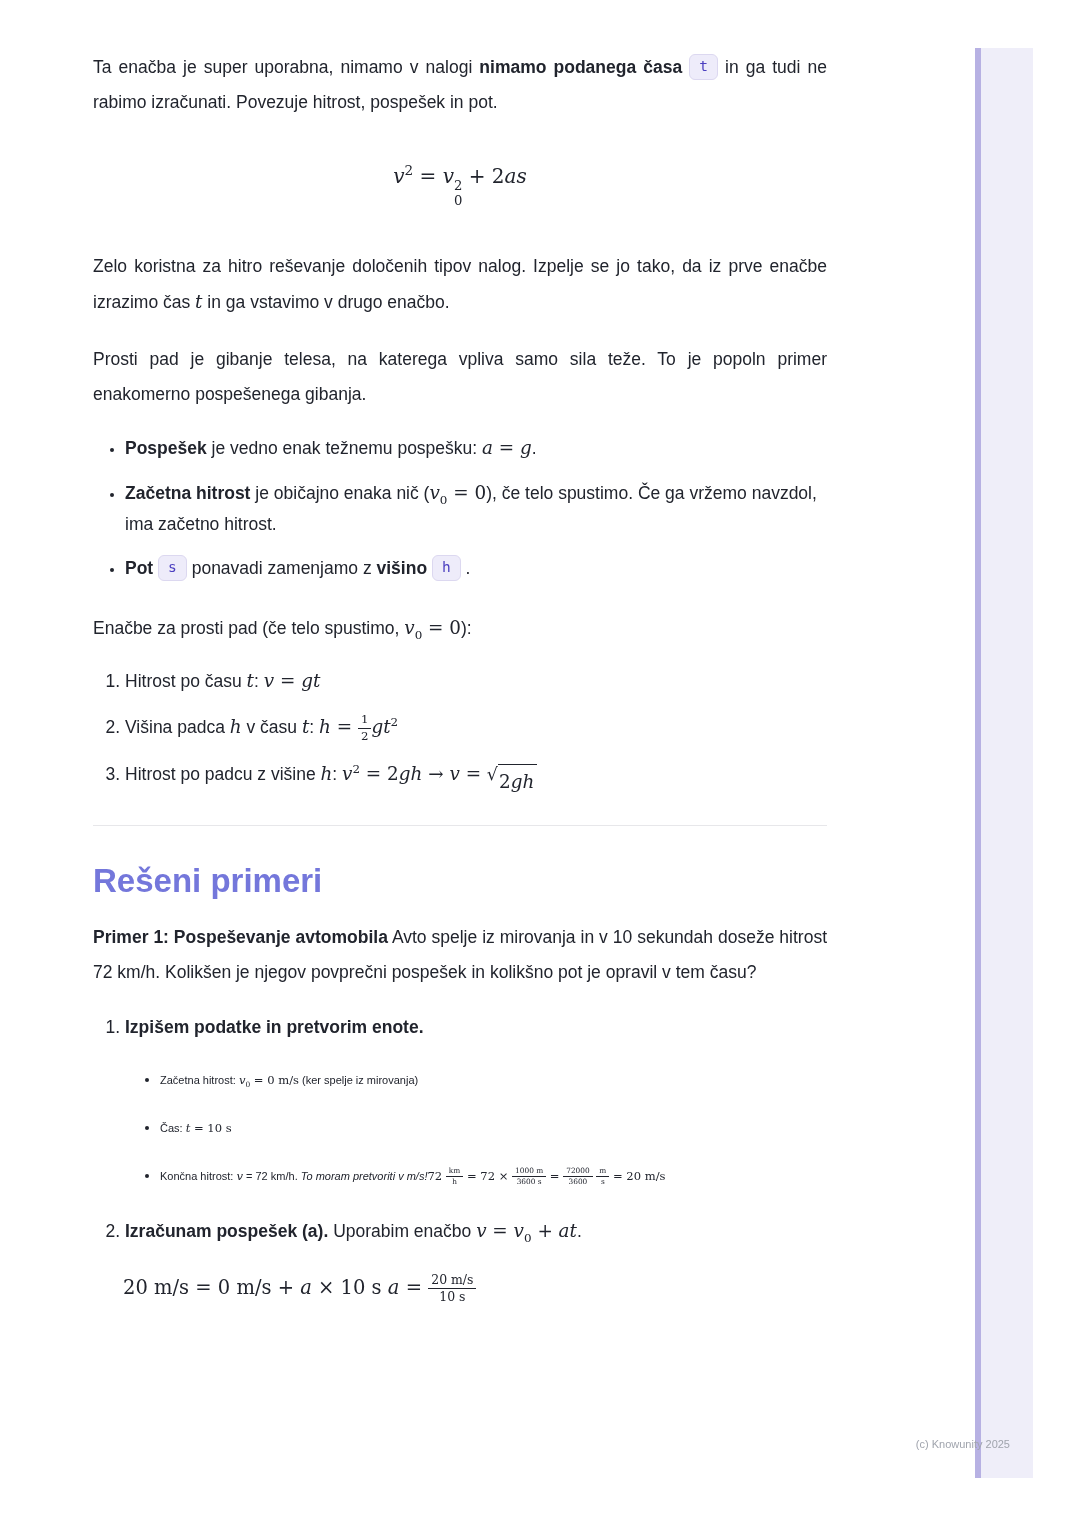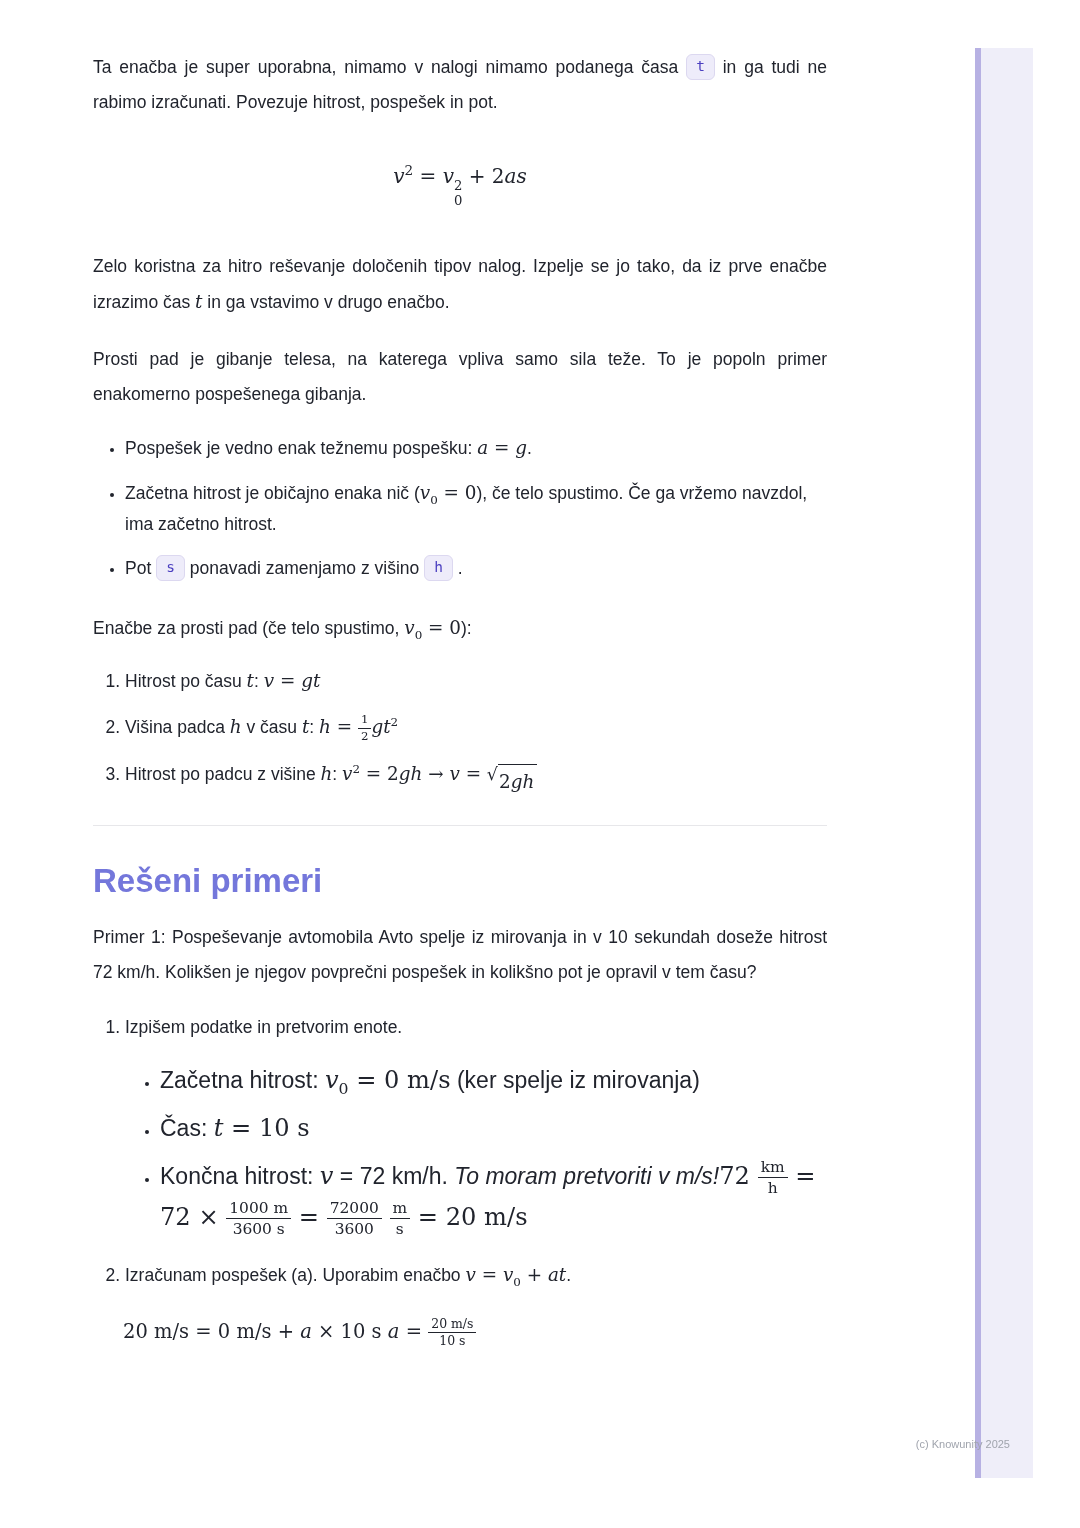--- a/index.html
+++ b/index.html
@@ -75,34 +75,34 @@
     margin-top:22px;
     padding-left:32px;
     list-style:decimal;
   }
   ol.steps > li { font-size:17.5px; line-height:31px; margin-bottom:20px; }
   ol.steps ul.sub-list {
     margin-top:18px;
     padding-left:35px;
     list-style:disc;
   }
-  ol.steps ul.sub-list > li { font-size:23px; line-height:38px; margin-bottom:10px; }
+  ol.steps ul.sub-list > li { font-size:11px; line-height:38px; margin-bottom:10px; }
   ol.steps ul.sub-list > li::marker { font-size:13px; }
   .eq-left {
     margin-top:4px;
     padding-left:30px;
     font-size:19.5px;
     line-height:42px;
     font-family:"DejaVu Serif", serif;
   }
   
   .mi { font-family:"DejaVu Serif", serif; font-style:italic; font-size:1.05em; }
   .mr { font-family:"DejaVu Serif", serif; font-size:1.05em; }
   .display-math .mi, .display-math .mr, .eq-left .mi, .eq-left .mr { font-size:1em; }
-  .bb { font-weight:400; }
+  .bb { font-weight:700; }
   .ii { font-style:italic; }
   sup, sub { font-family:"DejaVu Serif", serif; font-size:0.68em; line-height:0; }
   .supsub {
     display:inline-flex;
     flex-direction:column;
     vertical-align:-0.5em;
     font-family:"DejaVu Serif", serif;
     font-size:0.66em;
     line-height:1.2;
     text-align:left;

